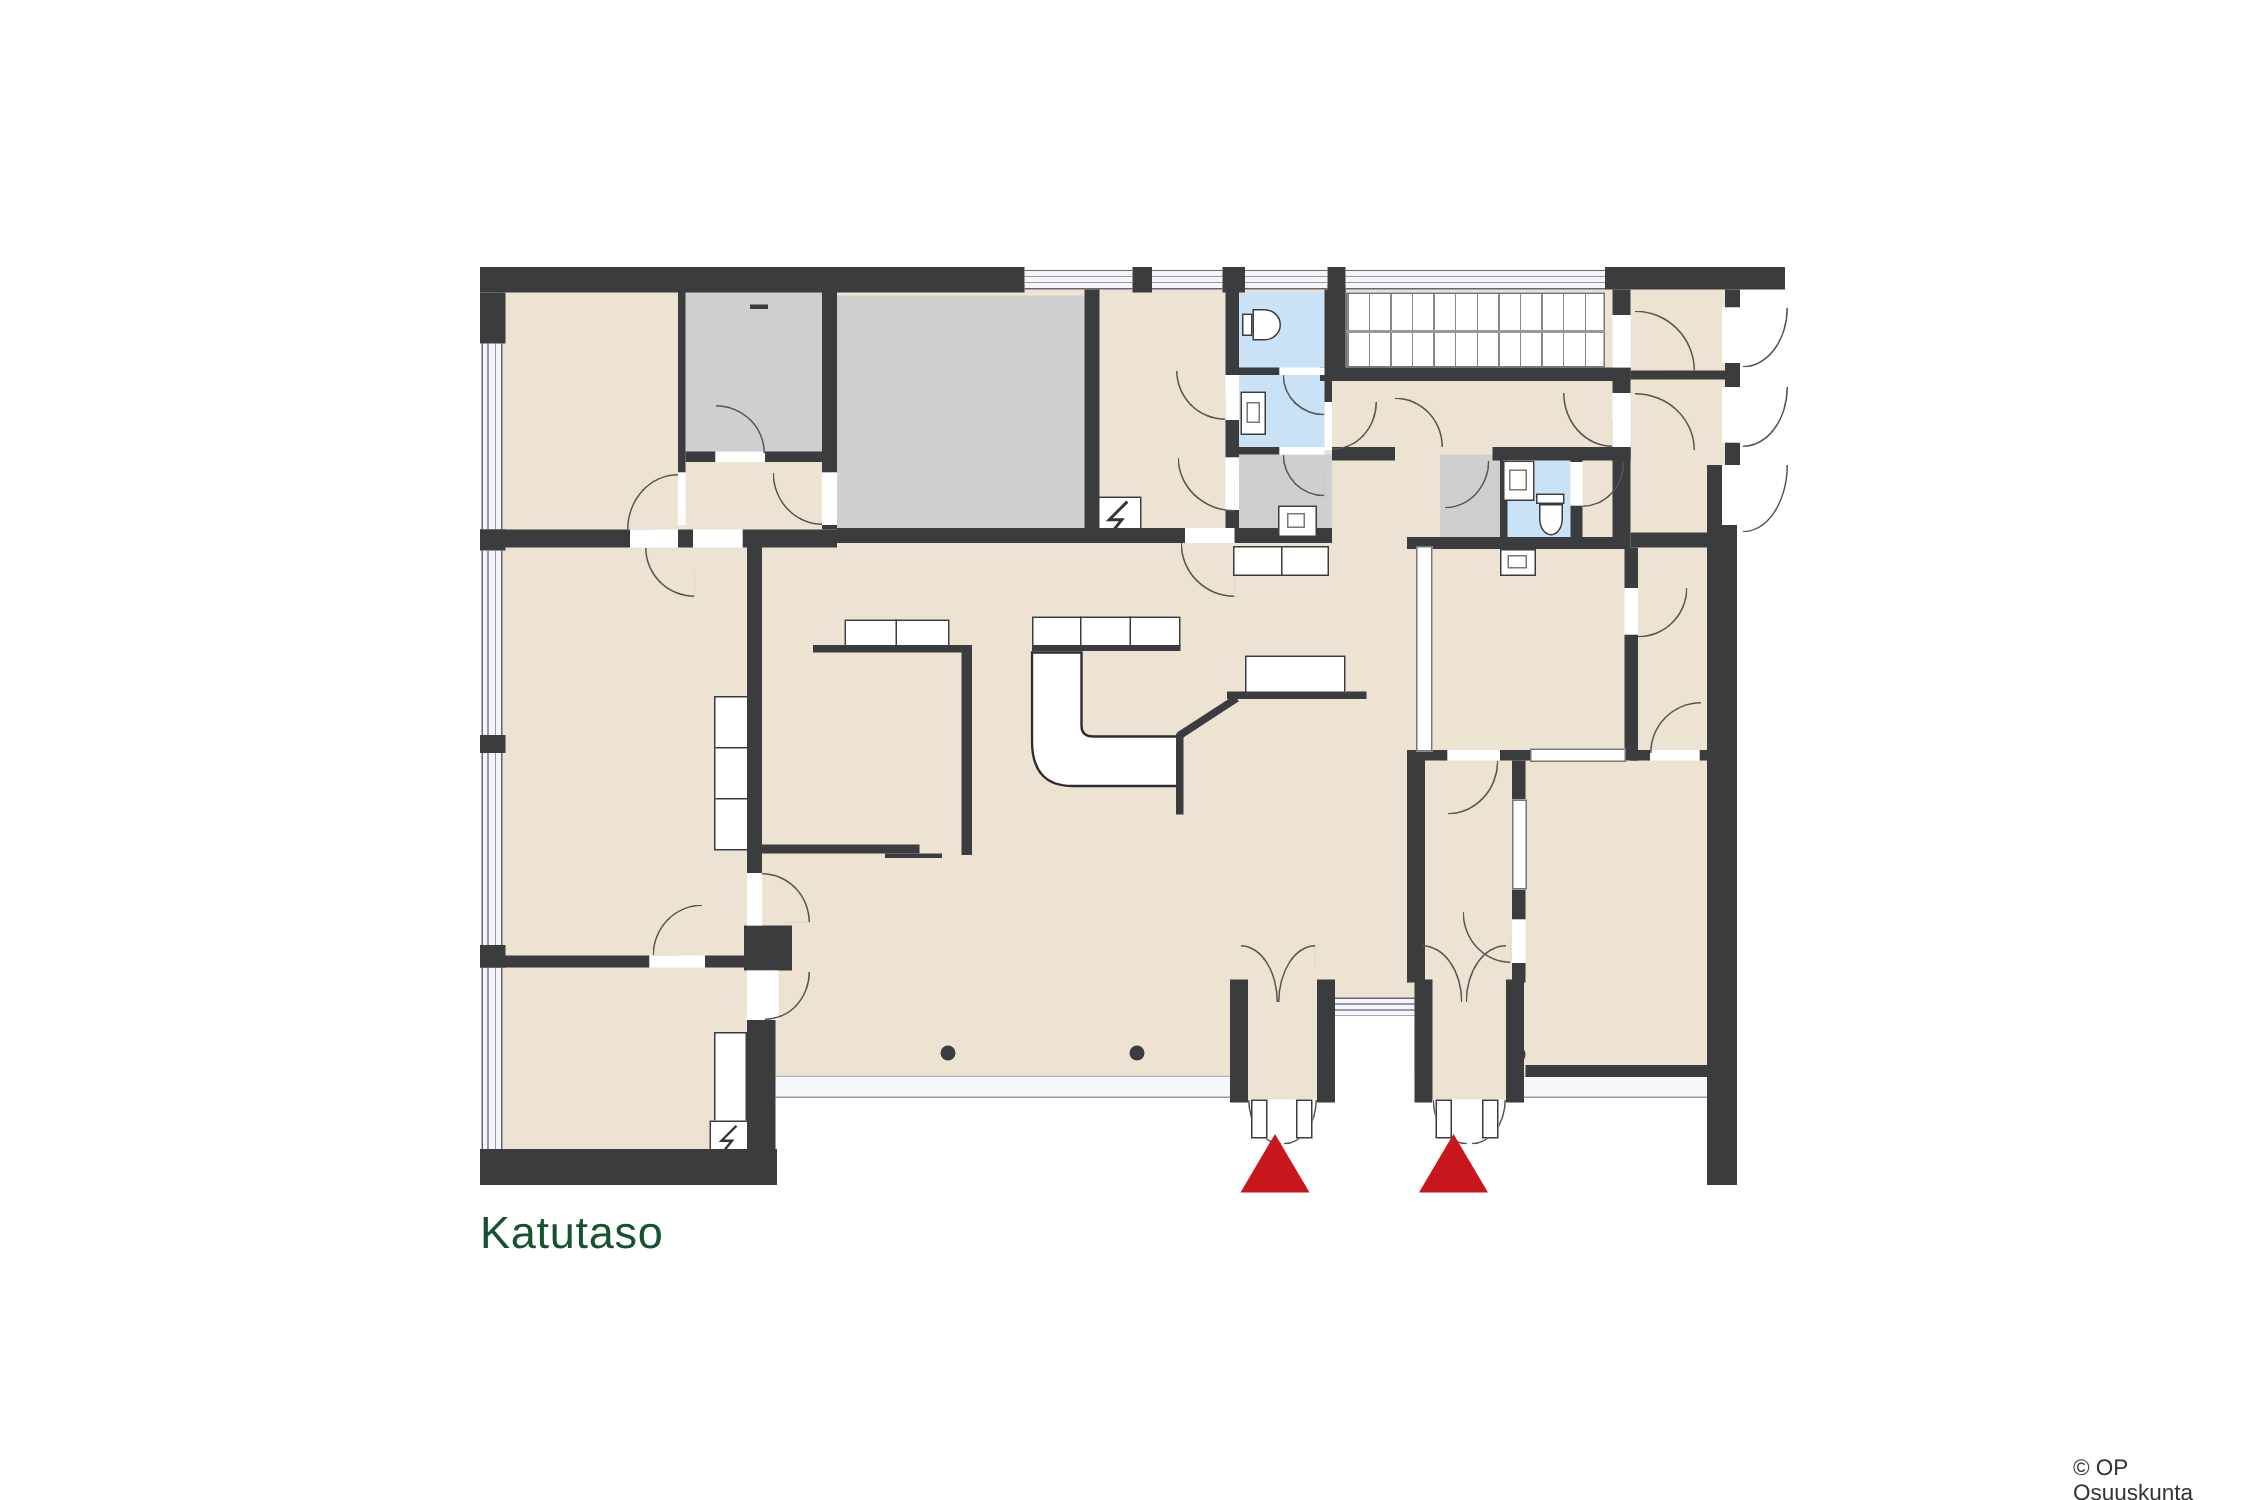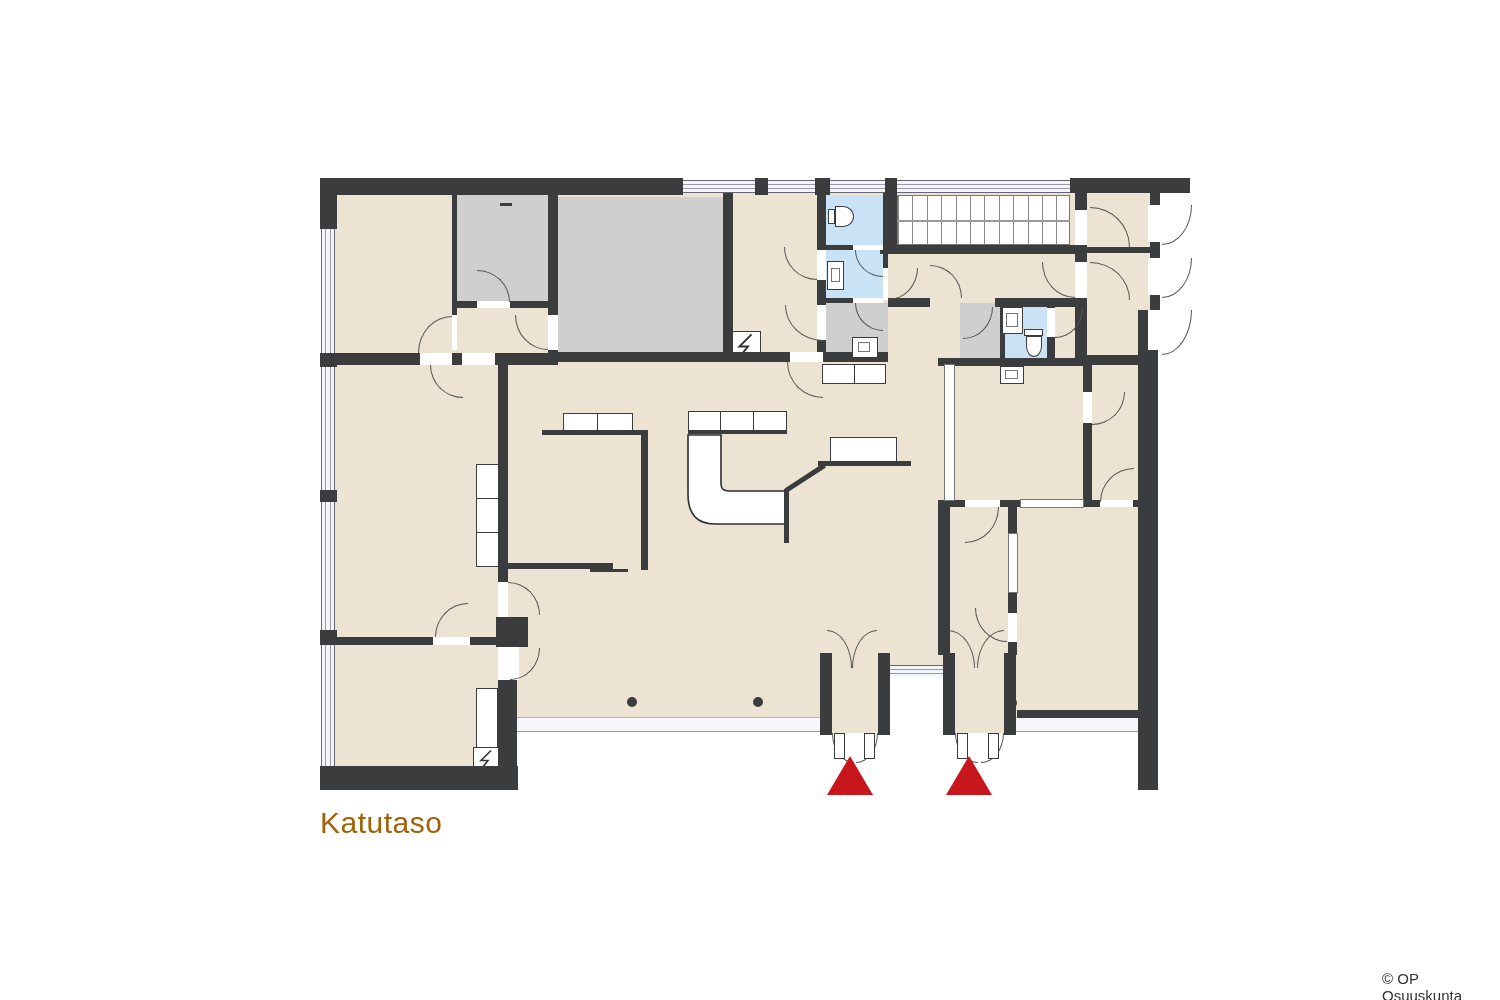--- a/index.html
+++ b/index.html
@@ -19,21 +19,21 @@
   .arc{position:absolute;box-sizing:border-box;border:0 solid #555;background:transparent;}
   .arc-tl{border-top-width:1.4px;border-left-width:1.4px;border-top-left-radius:100% 100%;}
   .arc-tr{border-top-width:1.4px;border-right-width:1.4px;border-top-right-radius:100% 100%;}
   .arc-bl{border-bottom-width:1.4px;border-left-width:1.4px;border-bottom-left-radius:100% 100%;}
   .arc-br{border-bottom-width:1.4px;border-right-width:1.4px;border-bottom-right-radius:100% 100%;}
   .dot{background:var(--wall,#3b3c3e);border-radius:50%;}
   .tri{width:0;height:0;border-left:23px solid transparent;border-right:23px solid transparent;border-bottom:39px solid var(--entrance_red,#c8161d);}
   .stairs{background:#fff;border:1px solid #777;box-sizing:border-box;
           background-image:repeating-linear-gradient(90deg,#888 0 1px,transparent 1px 14.4px);}
   .rail{background:#999;}
-  .title{position:absolute;color:#a16207;font-size:30px;letter-spacing:0.5px;}
+  .title{position:absolute;color:#14532d;font-size:30px;letter-spacing:0.5px;}
   .copyright{position:absolute;color:#333;font-size:15px;}
   .divider-h{background:#3c3c3e;}
   .toilet-bowl-r{background:#fff;border:1.4px solid #3c3c3e;box-sizing:border-box;border-radius:0 11px 11px 0 / 0 50% 50% 0;}
   .toilet-bowl-d{background:#fff;border:1.4px solid #3c3c3e;box-sizing:border-box;border-radius:0 0 9px 9px / 0 0 60% 60%;}
   .inner{background:#fff;border:1px solid #777;box-sizing:border-box;}
   svg{display:block;}
 </style>
 </head>
 <body>
 

